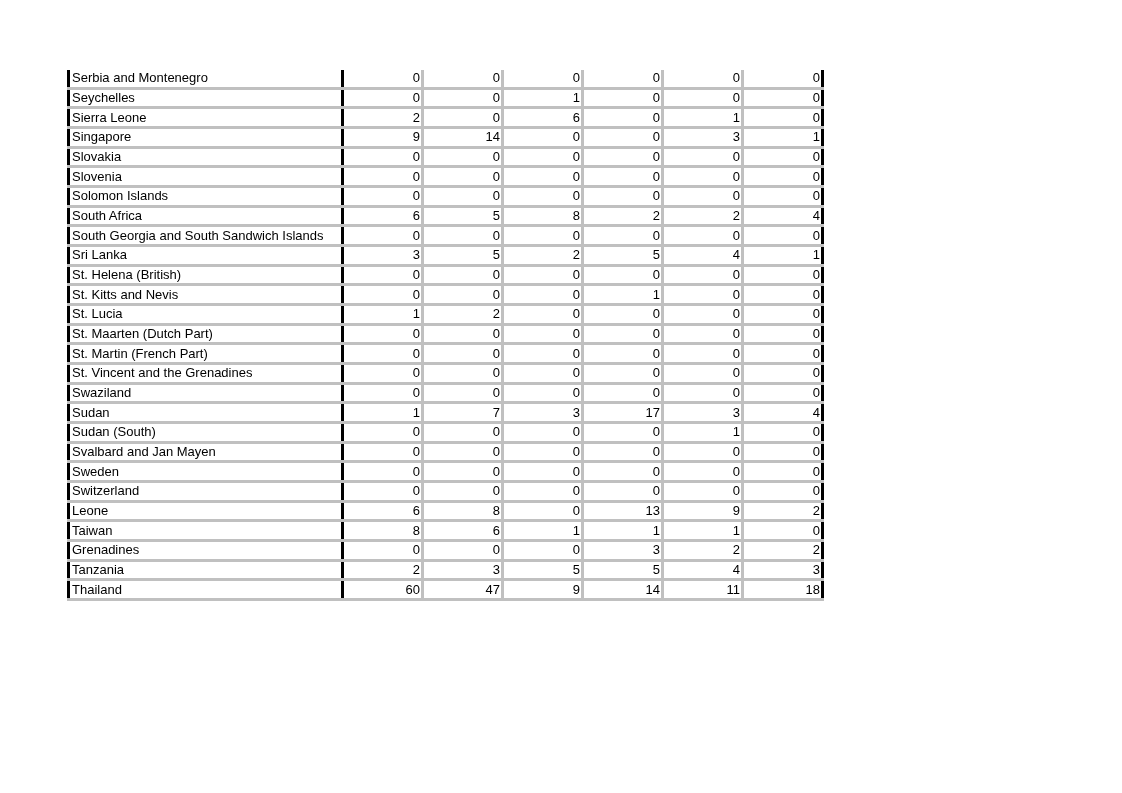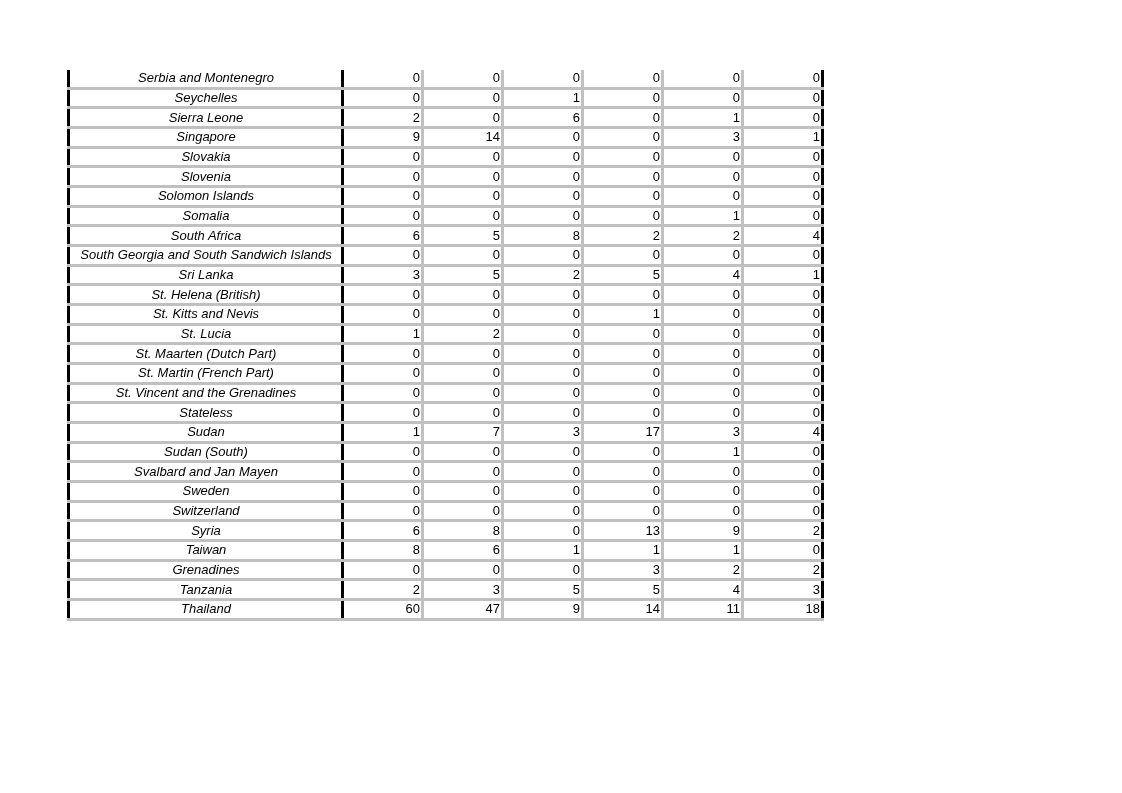--- a/index.html
+++ b/index.html
@@ -28,23 +28,22 @@
     .page-table td {
       height: 16.68px;
       padding: 0 1px 0 2px;
       border-bottom: 3px solid #c0c0c0;
       line-height: 16px;
       white-space: nowrap;
       overflow: hidden;
     }
     .page-table td.name {
       width: 268px;
-      text-align: center;
+      text-align: left;
       border-right: 3px solid #000000;
-      font-style: italic;
     }
     .page-table td.num {
       width: 74px;
       text-align: right;
       border-right: 3px solid #c0c0c0;
     }
     .page-table td.num.last {
       border-right: none;
     }
   </style>
@@ -110,29 +109,20 @@
       <tr>
         <td class="name">Solomon Islands</td>
         <td class="num">0</td>
         <td class="num">0</td>
         <td class="num">0</td>
         <td class="num">0</td>
         <td class="num">0</td>
         <td class="num last">0</td>
       </tr>
       <tr>
-        <td class="name">Somalia</td>
-        <td class="num">0</td>
-        <td class="num">0</td>
-        <td class="num">0</td>
-        <td class="num">0</td>
-        <td class="num">1</td>
-        <td class="num last">0</td>
-      </tr>
-      <tr>
         <td class="name">South Africa</td>
         <td class="num">6</td>
         <td class="num">5</td>
         <td class="num">8</td>
         <td class="num">2</td>
         <td class="num">2</td>
         <td class="num last">4</td>
       </tr>
       <tr>
         <td class="name">South Georgia and South Sandwich Islands</td>
@@ -200,21 +190,21 @@
       <tr>
         <td class="name">St. Vincent and the Grenadines</td>
         <td class="num">0</td>
         <td class="num">0</td>
         <td class="num">0</td>
         <td class="num">0</td>
         <td class="num">0</td>
         <td class="num last">0</td>
       </tr>
       <tr>
-        <td class="name">Stateless</td>
+        <td class="name">Swaziland</td>
         <td class="num">0</td>
         <td class="num">0</td>
         <td class="num">0</td>
         <td class="num">0</td>
         <td class="num">0</td>
         <td class="num last">0</td>
       </tr>
       <tr>
         <td class="name">Sudan</td>
         <td class="num">1</td>
@@ -254,21 +244,21 @@
       <tr>
         <td class="name">Switzerland</td>
         <td class="num">0</td>
         <td class="num">0</td>
         <td class="num">0</td>
         <td class="num">0</td>
         <td class="num">0</td>
         <td class="num last">0</td>
       </tr>
       <tr>
-        <td class="name">Syria</td>
+        <td class="name">Leone</td>
         <td class="num">6</td>
         <td class="num">8</td>
         <td class="num">0</td>
         <td class="num">13</td>
         <td class="num">9</td>
         <td class="num last">2</td>
       </tr>
       <tr>
         <td class="name">Taiwan</td>
         <td class="num">8</td>

